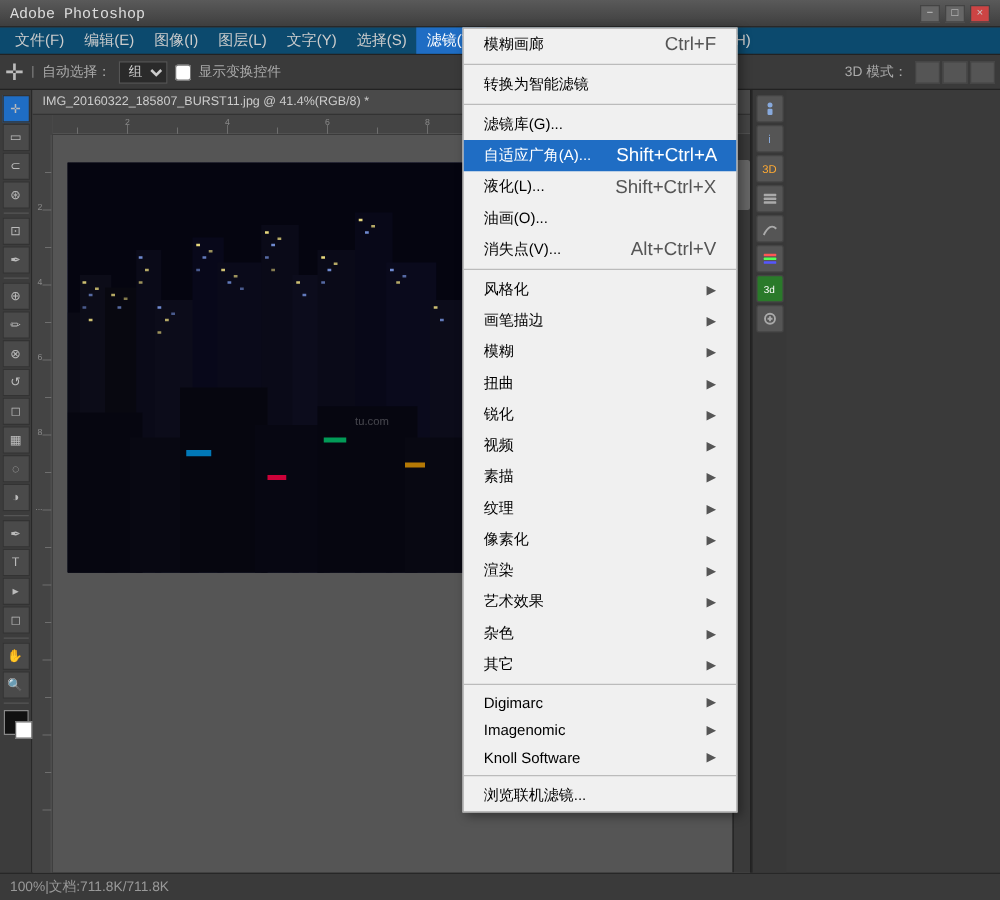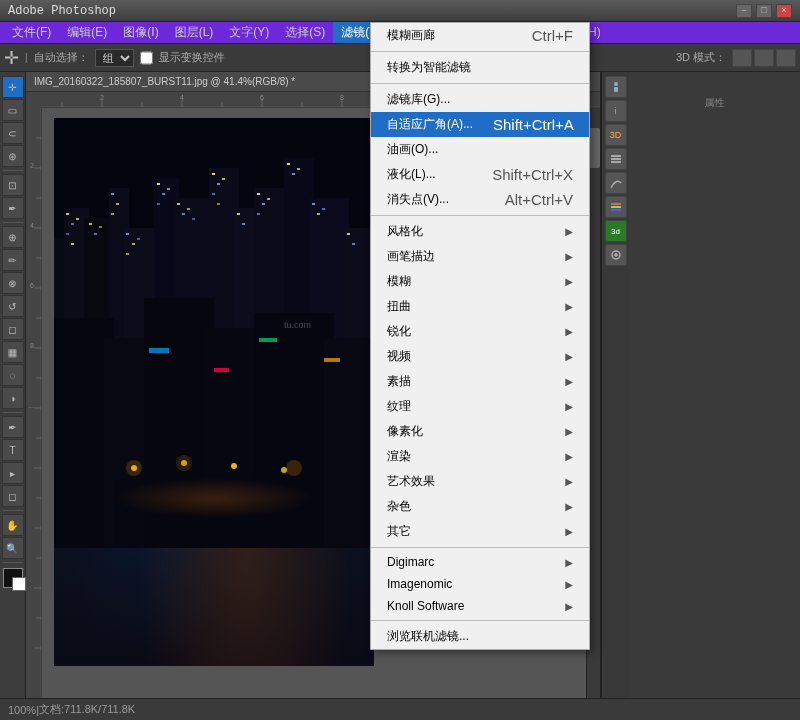--- a/index.html
+++ b/index.html
@@ -45,21 +45,21 @@
       font-size: 9px;
       color: #ccc;
       cursor: pointer;
     }
     .title-bar-btn.close { background: #c44; }
 
     
     .menu-bar {
       width: 100%;
       height: 22px;
-      background: #6d28d9;
+      background: #0c4a6e;
       display: flex;
       align-items: center;
       border-bottom: 1px solid #222;
       padding: 0 4px;
     }
     .menu-item {
       padding: 2px 8px;
       color: #ccc;
       font-size: 12px;
       cursor: pointer;
@@ -160,24 +160,24 @@
       border-right: 1px solid #333;
     }
     .ruler-corner {
       position: absolute;
       top: 20px; left: 0;
       width: 16px; height: 16px;
       background: #444;
     }
     .canvas-image {
       position: absolute;
-      top: 46px;
+      top: 58px;
       left: 28px;
       width: 320px;
-      height: 548px;
+      height: 328px;
       background: linear-gradient(160deg, #0a0a1a 0%, #1a1a3a 20%, #0d1520 40%, #0a1018 60%, #1a2030 80%, #0a0a10 100%);
       overflow: hidden;
     }
     
     .city-scene {
       width: 100%;
       height: 100%;
       position: relative;
     }
     .city-bg {
@@ -523,23 +523,20 @@
         </div>
         <div style="width:22px;height:22px;background:#2a7a2a;border:1px solid #444;display:flex;align-items:center;justify-content:center;font-size:8px;color:#fff;cursor:pointer;border-radius:2px;">3d</div>
         <div style="width:22px;height:22px;background:#555;border:1px solid #444;display:flex;align-items:center;justify-content:center;cursor:pointer;border-radius:2px;">
           <svg width="14" height="14" viewBox="0 0 14 14">
               <circle cx="7" cy="7" r="4" fill="none" stroke="#aaa" stroke-width="1.5"></circle>
               <path d="M5 7 L9 7 M7 5 L7 9" stroke="#aaa" stroke-width="1.5"></path>
             </svg>
         </div>
       </div>
 
-      <div style="flex:1;background:#3a3a3a;padding:4px;">
-        <div style="font-size:10px;color:#888;text-align:center;margin-top:20px;">属性</div>
-      </div>
     </div>
   </div>
 </div>
 
 <div class="status-bar">
   <span>100%</span>
   <span>|</span>
   <span>文档:711.8K/711.8K</span>
 </div>
 
@@ -554,27 +551,27 @@
   </div>
   <div class="dropdown-separator"></div>
   <div class="dropdown-item">
     <span>滤镜库(G)...</span>
   </div>
   <div class="dropdown-item highlighted">
     <span>自适应广角(A)...</span>
     <span class="shortcut">Shift+Ctrl+A</span>
   </div>
   <div class="dropdown-item">
-    <span>油画(O)...</span>
-  </div>
-  <div class="dropdown-item">
     <span>液化(L)...</span>
     <span class="shortcut">Shift+Ctrl+X</span>
   </div>
   <div class="dropdown-item">
+    <span>油画(O)...</span>
+  </div>
+  <div class="dropdown-item">
     <span>消失点(V)...</span>
     <span class="shortcut">Alt+Ctrl+V</span>
   </div>
   <div class="dropdown-separator"></div>
   <div class="dropdown-item">
     <span>风格化</span>
     <span class="submenu-arrow">▶</span>
   </div>
   <div class="dropdown-item">
     <span>画笔描边</span>

